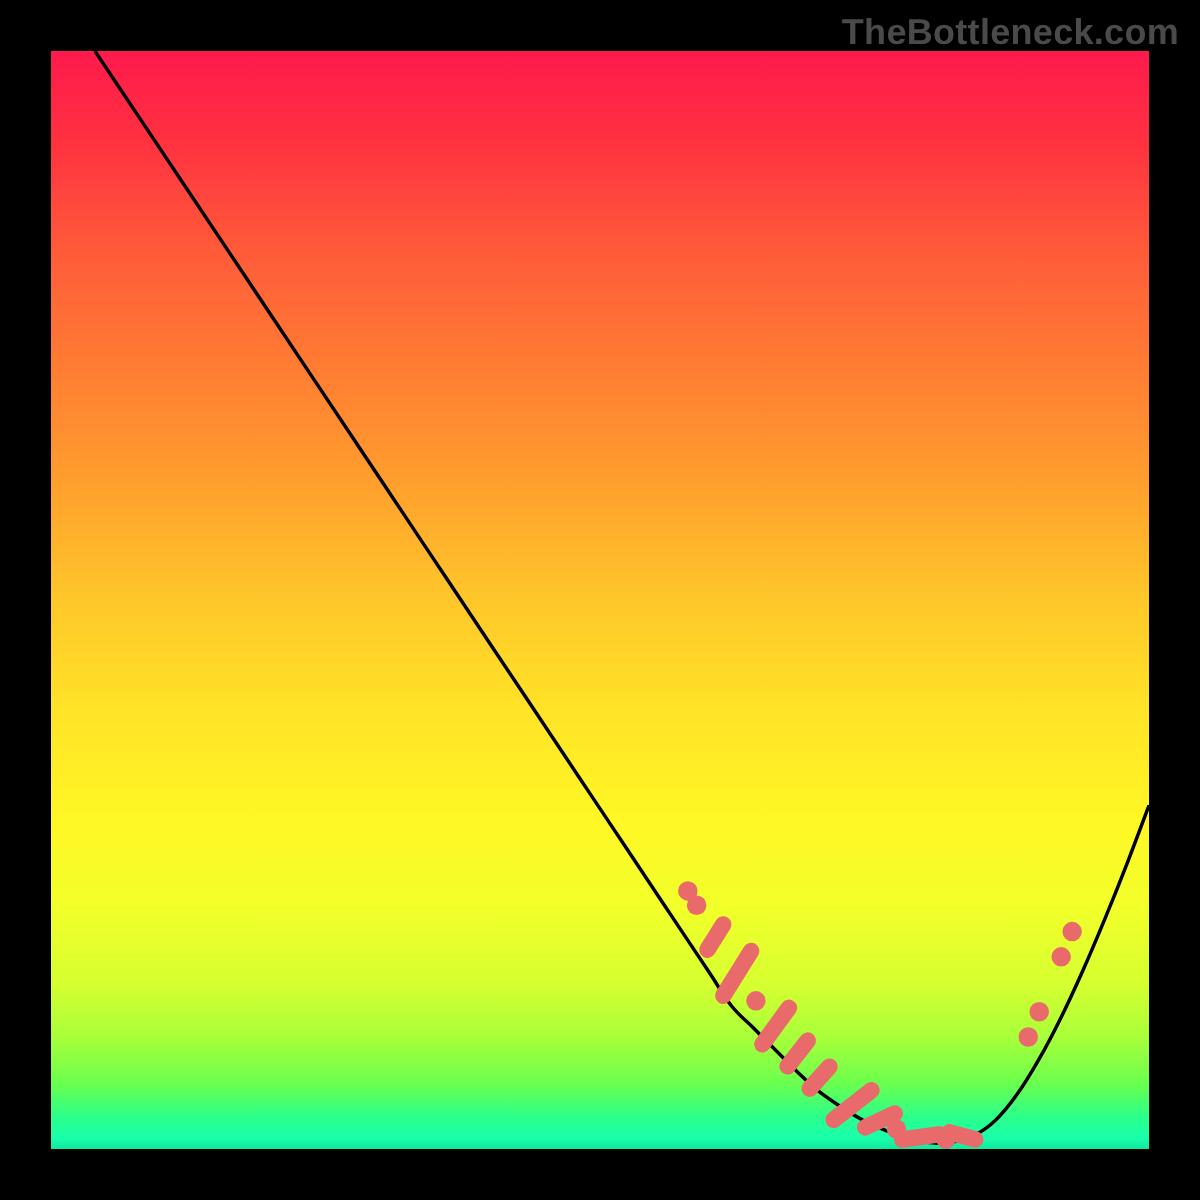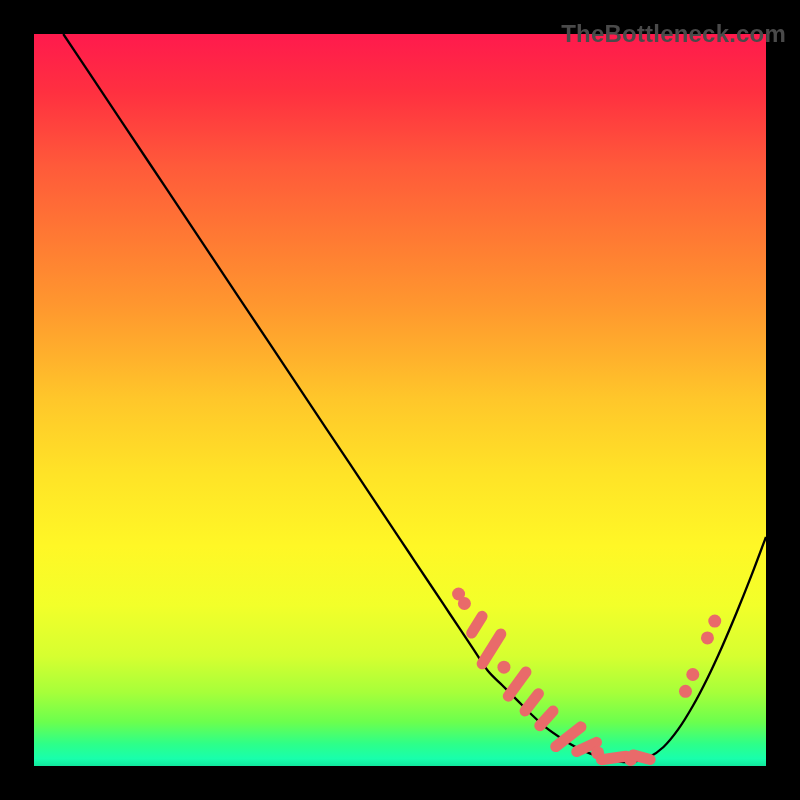--- a/index.html
+++ b/index.html
@@ -28,21 +28,21 @@
       #f2ff2a 78%,
       #d6ff30 85%,
       #a6ff3a 90%,
       #6bff4e 94%,
       #2dff89 97%,
       #18ffac 99%,
       #11e89d 100%);
   }
   .attribution {
     position: absolute;
-    top: 20px;
+    top: 8px;
     right: 14px;
     font-family: Arial, Helvetica, sans-serif;
     font-size: 24px;
     font-weight: bold;
     color: #4a4a4a;
     letter-spacing: 0.2px;
   }
   svg.overlay {
     position: absolute;
     left: 34px;

